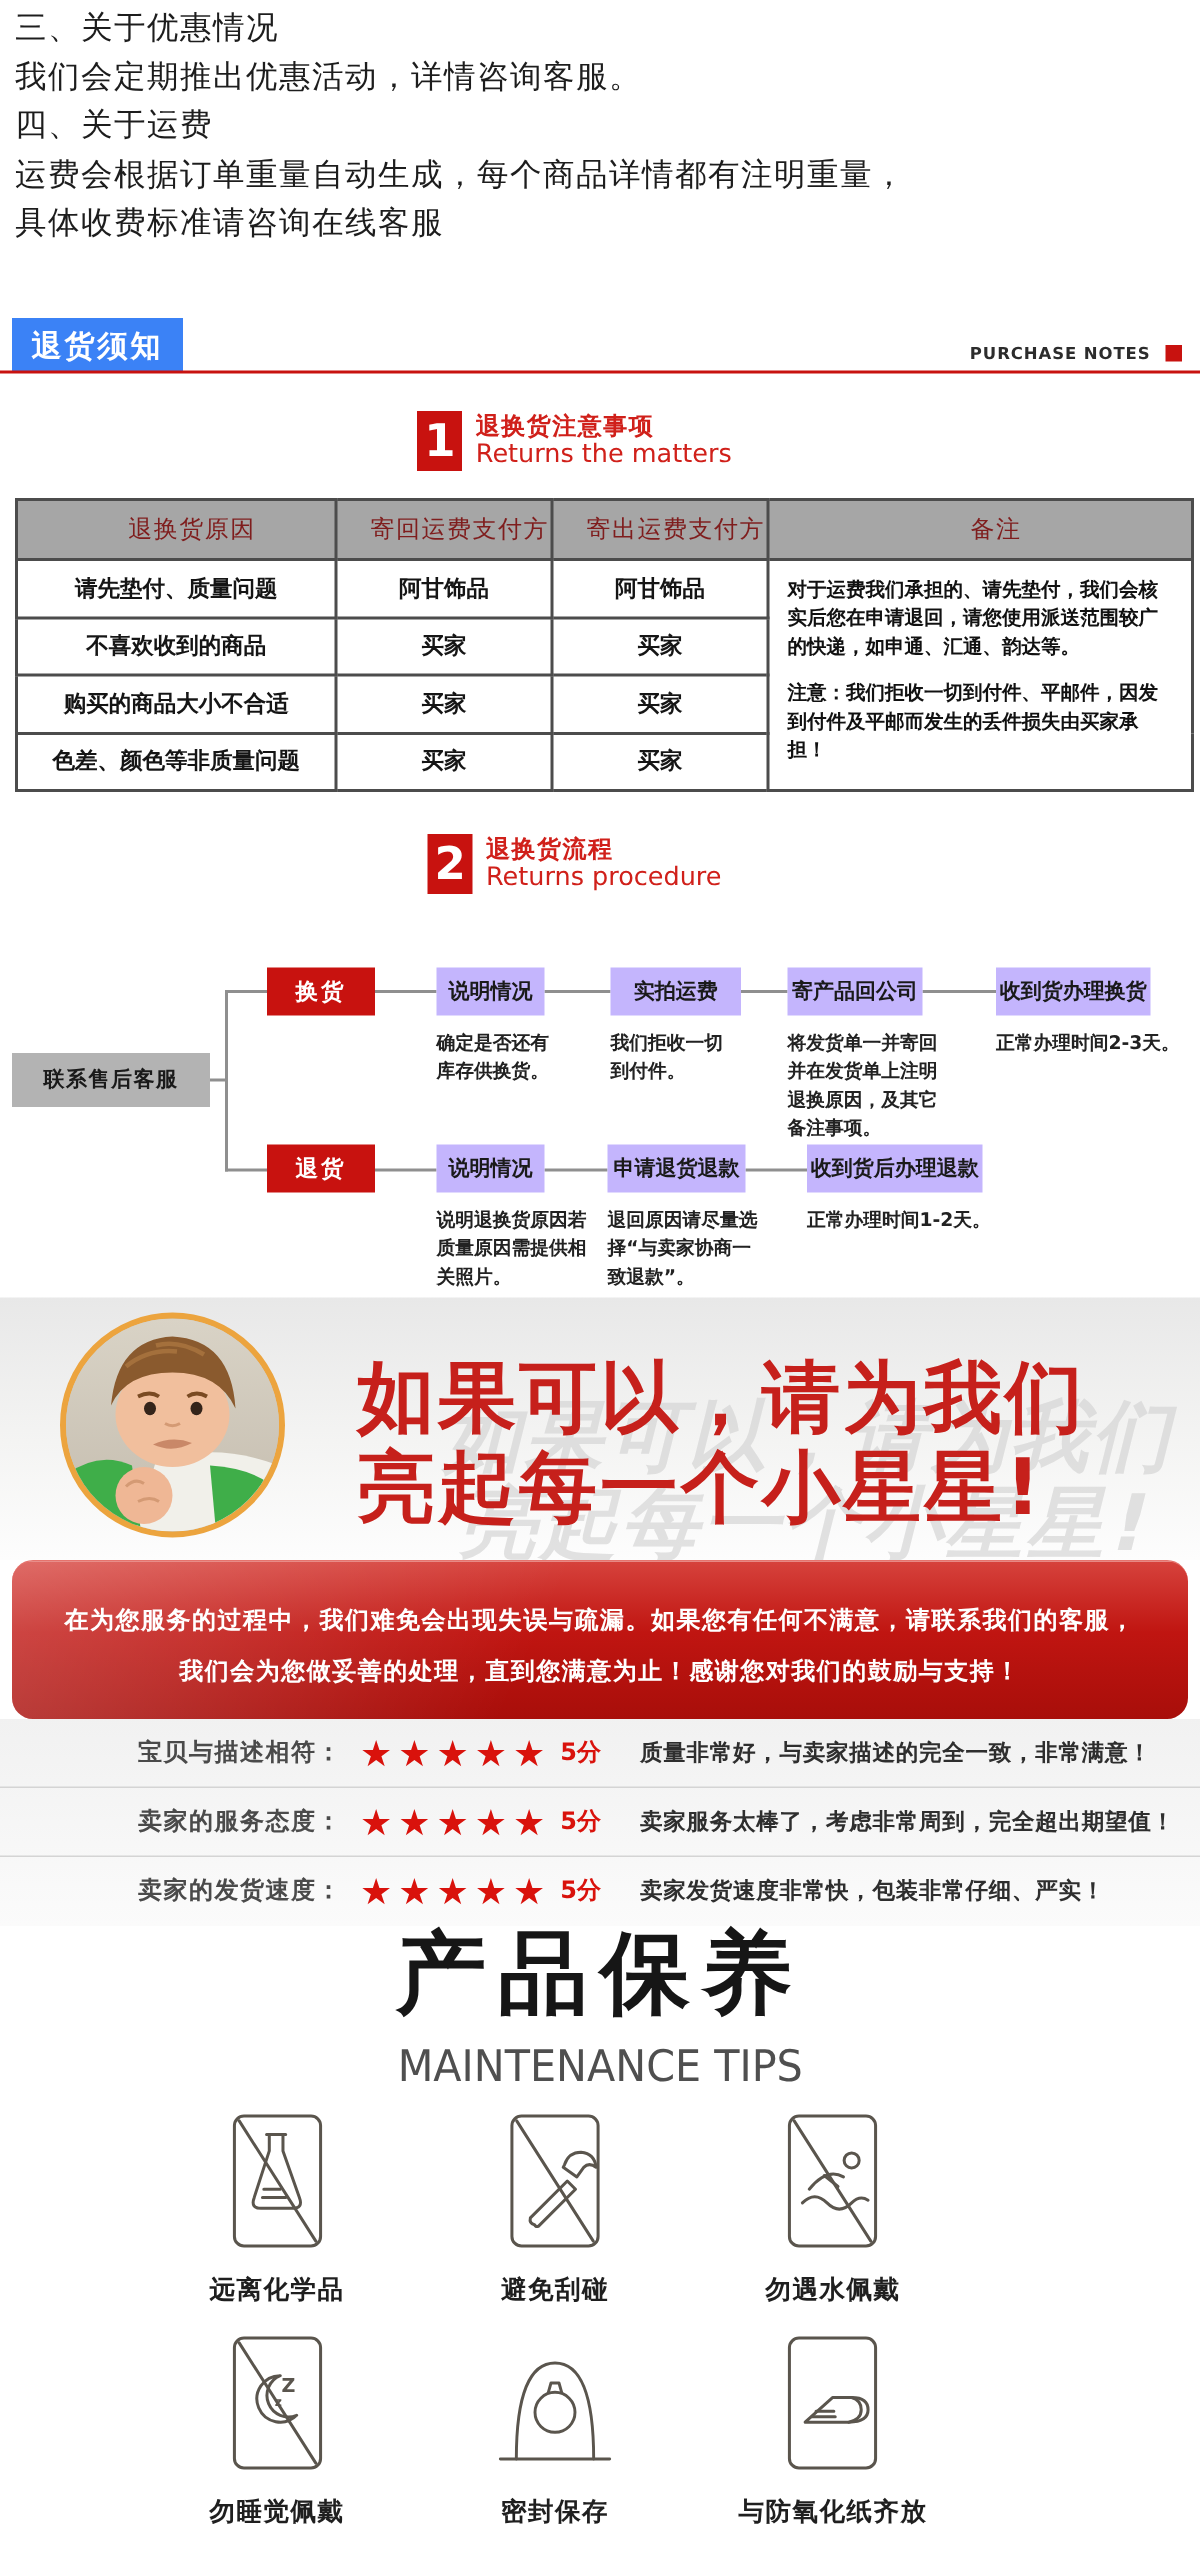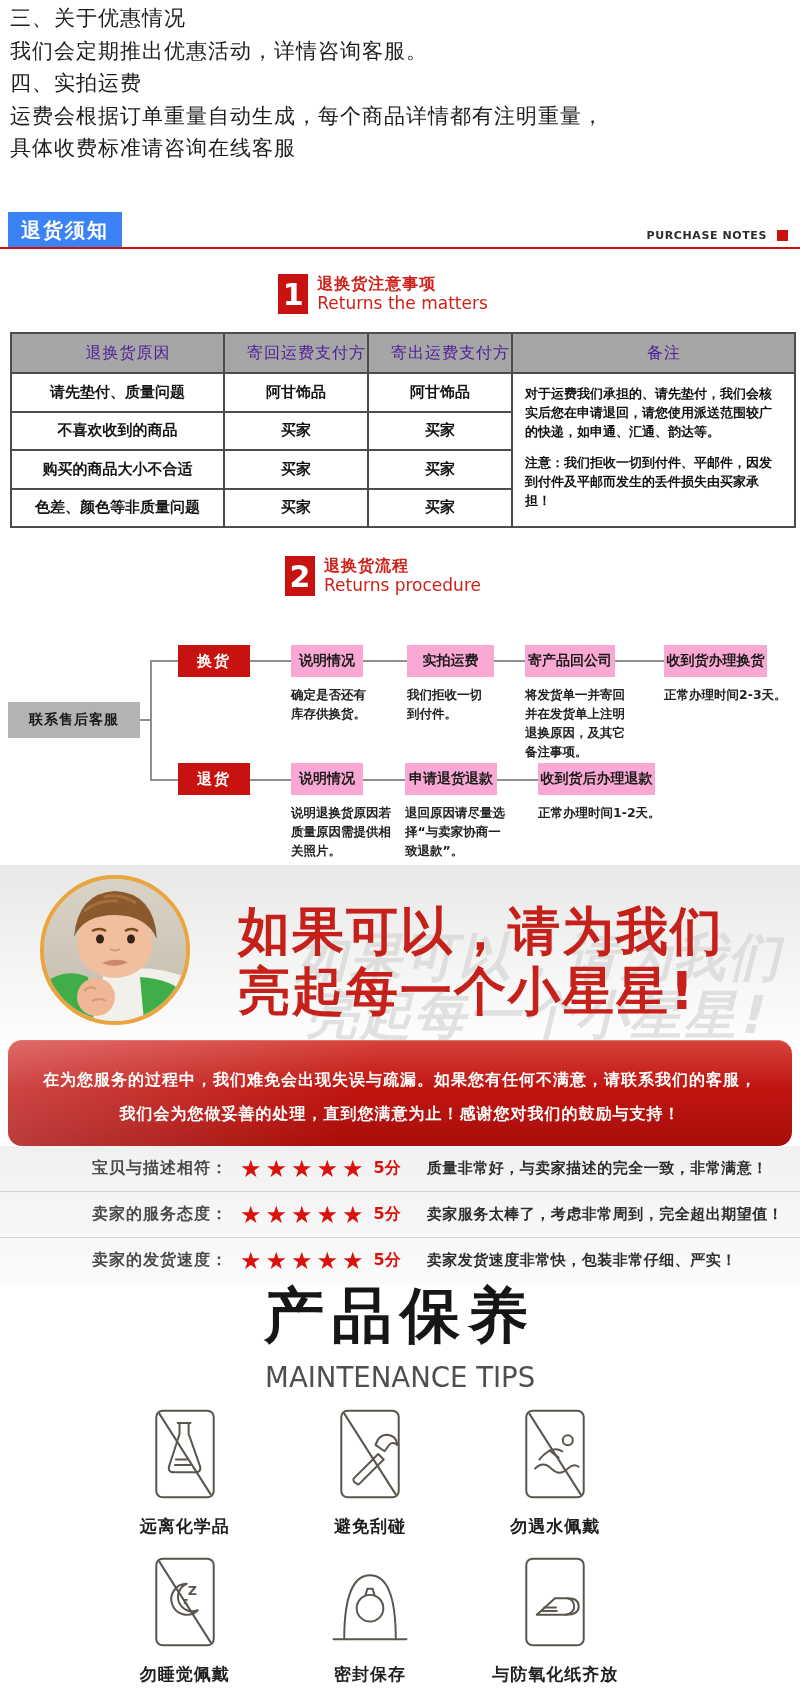--- a/index.html
+++ b/index.html
@@ -21,30 +21,30 @@
   .sec-head{position:absolute;left:0;right:0;display:flex;justify-content:center;align-items:flex-start;padding-right:34px;}
   .sec-num{width:30px;height:40px;background:#c8120f;color:#fff;font-size:30px;font-weight:700;
            display:flex;align-items:center;justify-content:center;}
   .sec-titles{margin-left:9px;}
   .sec-cn{font-size:16px;font-weight:700;color:#d0201a;line-height:19px;letter-spacing:1px;}
   .sec-en{font-size:17px;font-weight:500;color:#d0201a;line-height:21px;}
 
   
   .rtable{position:absolute;left:10px;top:332px;width:784px;border-collapse:collapse;table-layout:fixed;}
   .rtable th,.rtable td{border:2px solid #4c4c4c;}
-  .rtable th{background:#a6a6a6;color:#4c1d95;font-size:16px;font-weight:500;height:36px;letter-spacing:1px;padding-left:22px;}
+  .rtable th{background:#a6a6a6;color:#7f1d1d;font-size:16px;font-weight:500;height:36px;letter-spacing:1px;padding-left:22px;}
   .rtable td{height:34px;text-align:center;font-size:15px;font-weight:700;color:#151515;}
   .rtable td.note{vertical-align:top;text-align:left;padding:10px 10px 4px 12px;}
   .note p{margin:0 0 12px 0;font-size:13px;font-weight:700;line-height:19px;color:#111;}
 
   
   .flow{position:absolute;left:0;top:615px;width:800px;height:250px;}
   .fbox{position:absolute;height:32px;display:flex;align-items:center;justify-content:center;
         font-weight:700;font-size:14px;}
-  .fbox.gray{background:#f9a8d4;color:#1a1a1a;}
+  .fbox.gray{background:#c4b5fd;color:#1a1a1a;}
   .fbox.red{background:#c8120f;color:#ffffff;font-size:15px;letter-spacing:2px;}
   .froot{position:absolute;left:8px;top:87px;width:132px;height:36px;background:#b3b3b3;color:#1a1a1a;
          font-weight:700;font-size:14px;display:flex;align-items:center;justify-content:center;letter-spacing:1px;}
   .fdesc{position:absolute;font-size:12.5px;line-height:19px;font-weight:700;color:#222;}
   .hline{position:absolute;height:2px;background:#8f8f8f;}
   .vline{position:absolute;width:2px;background:#8f8f8f;}
 
   
   .promo{position:absolute;left:0;top:865px;width:800px;height:175px;
          background:linear-gradient(180deg,#e8e8e8 0%,#f4f4f3 55%,#fdfdfd 100%);overflow:hidden;}
@@ -85,21 +85,21 @@
   .care-label{margin-top:15px;font-size:17px;font-weight:600;color:#1f1f1f;letter-spacing:1px;}
 </style>
 </head>
 <body>
 
 <div id="page">
 
   <div class="intro">
     <div class="intro-line">三、关于优惠情况</div>
     <div class="intro-line">我们会定期推出优惠活动，详情咨询客服。</div>
-    <div class="intro-line">四、实拍运费</div>
+    <div class="intro-line">四、关于运费</div>
     <div class="intro-line">运费会根据订单重量自动生成，每个商品详情都有注明重量，</div>
     <div class="intro-line">具体收费标准请咨询在线客服</div>
   </div>
 
   <div class="banner-box">退货须知</div>
   <div class="banner-line"></div>
   <div class="banner-en">PURCHASE NOTES</div>
   <div class="banner-sq"></div>
 
   <div class="sec-head" style="top:274px;">

